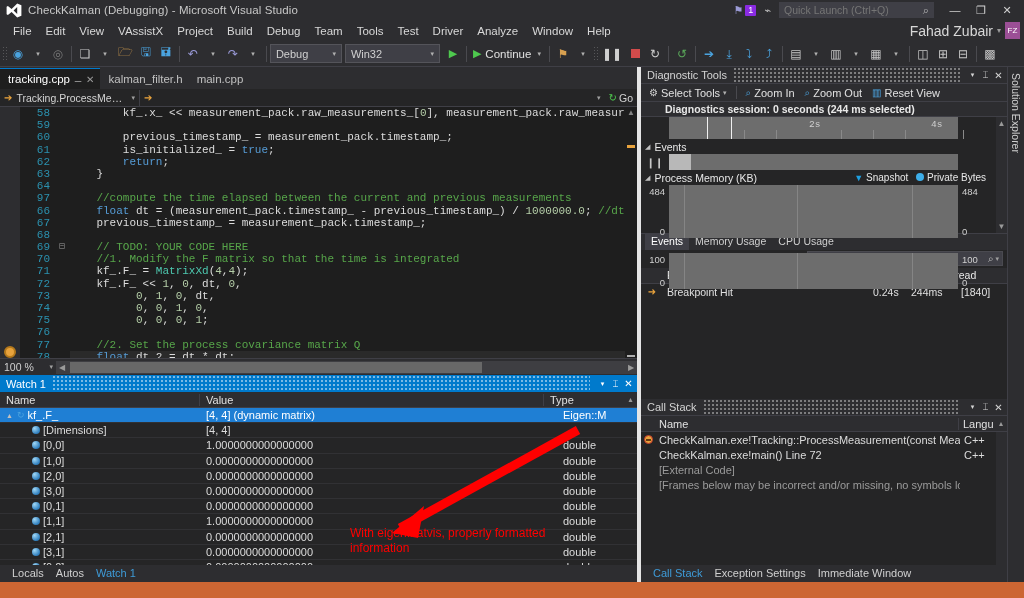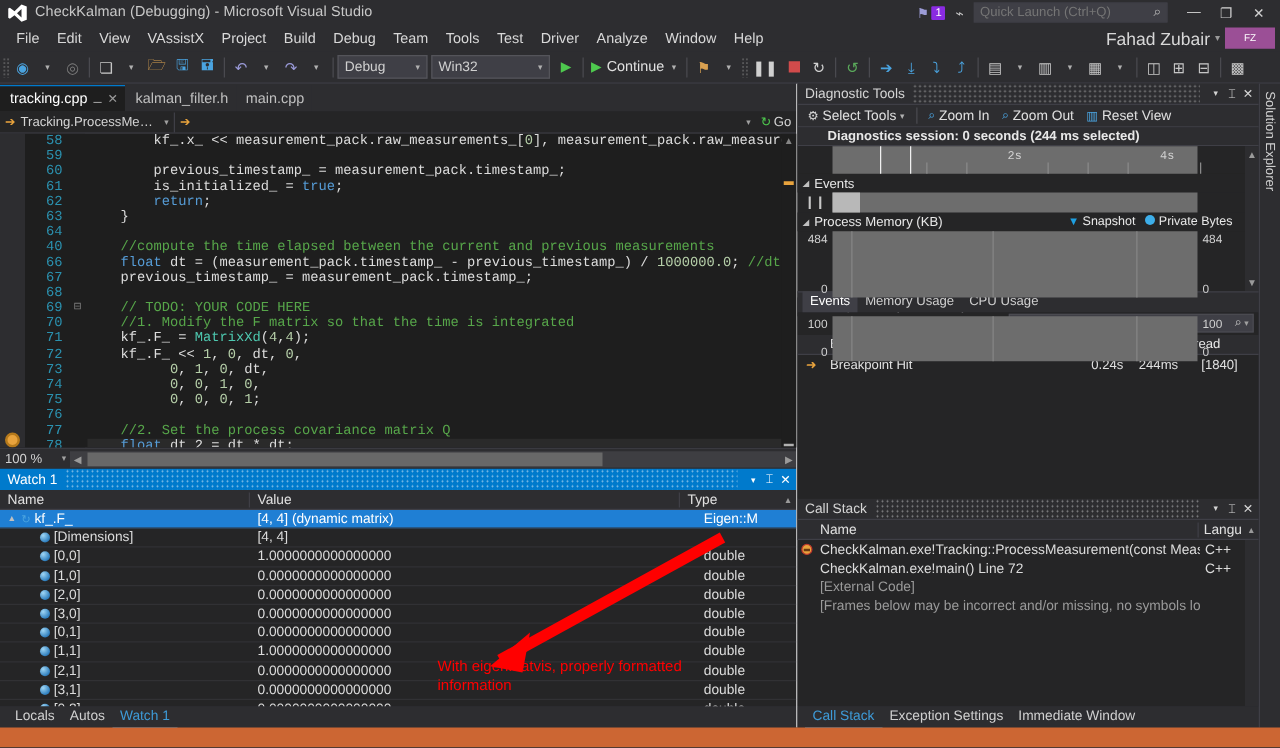--- a/index.html
+++ b/index.html
@@ -48,21 +48,21 @@
   .menubar {
     height: 21px; background: #2d2d30; display: flex; align-items: center;
     padding-left: 6px; flex: none;
   }
   .menu-item { padding: 2px 7px; color: #d8d8d8; font-size: 11.5px; }
   .menubar-spacer { flex: 1; }
   .user-area { display: flex; align-items: center; gap: 4px; padding-right: 4px; }
   .user-name { color: #d8d8d8; font-size: 14px; }
   .user-caret { color: #9a9a9a; font-size: 8px; }
   .avatar {
-    width: 40px; height: 17px; background: #9b4f96; color: #fff;
+    width: 15px; height: 17px; background: #9b4f96; color: #fff;
     font-size: 8px; display: flex; align-items: center; justify-content: center;
   }
 
   
   .toolbar {
     height: 26px; background: #2d2d30; display: flex; align-items: center;
     border-bottom: 1px solid #3f3f46; padding-left: 2px; flex: none; gap: 0;
   }
   .tb-grip { width: 6px; height: 16px; opacity: .45;
     background: radial-gradient(circle, #8a8a8a 0.8px, transparent 1px) 0 0/3px 3px; }
@@ -80,21 +80,21 @@
   .tb-combo.wide { min-width: 95px; }
   .tb-combo .cv { color: #d0d0d0; }
   .play-green { color: #4ec94e; font-size: 11px; }
   .tb-text { color: #e0e0e0; font-size: 11.5px; padding: 0 4px; }
   .sq-red { width: 9px; height: 9px; background: #d14b4b; }
 
   
   .main { flex: 1; display: flex; min-height: 0; }
   .left-col { width: 637px; display: flex; flex-direction: column; min-width: 0; }
   .right-col { flex: 1; display: flex; flex-direction: column; min-width: 0;
-               border-left: 1px solid #e5e5e5; }
+               border-left: 4px solid #e5e5e5; }
   .solexp-rail {
     width: 17px; background: #2d2d30; border-left: 1px solid #3f3f46;
     display: flex; align-items: flex-start; justify-content: center; padding-top: 6px;
   }
   .solexp-rail span {
     writing-mode: vertical-rl; color: #cfcfcf; font-size: 10.5px; white-space: nowrap;
   }
 
   
   .tabstrip { height: 22px; background: #2d2d30; display: flex; align-items: flex-end; flex: none; }
@@ -545,21 +545,21 @@
           <div class="brk-dot" style="top:239px"></div>
         </div>
         <div class="num-gutter">
             <div class="ln">58</div>
             <div class="ln">59</div>
             <div class="ln">60</div>
             <div class="ln">61</div>
             <div class="ln">62</div>
             <div class="ln">63</div>
             <div class="ln">64</div>
-            <div class="ln">40</div>
+            <div class="ln">97</div>
             <div class="ln">66</div>
             <div class="ln">67</div>
             <div class="ln">68</div>
             <div class="ln">69</div>
             <div class="ln">70</div>
             <div class="ln">71</div>
             <div class="ln">72</div>
             <div class="ln">73</div>
             <div class="ln">74</div>
             <div class="ln">75</div>

